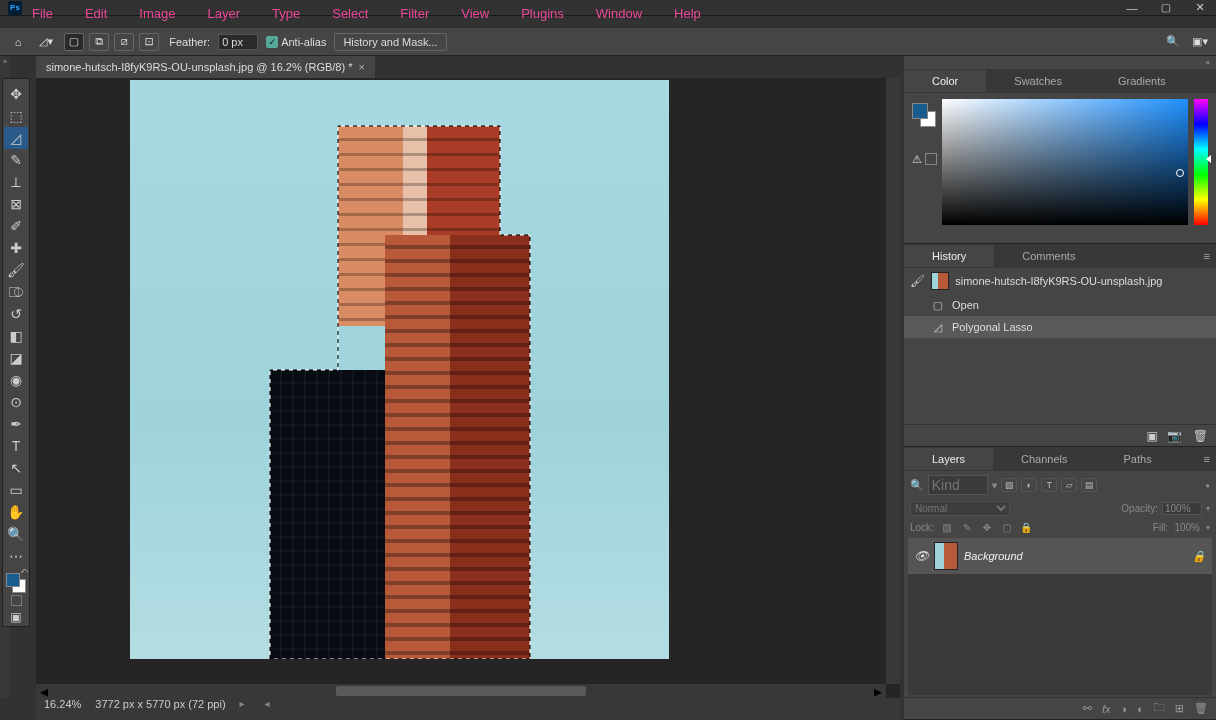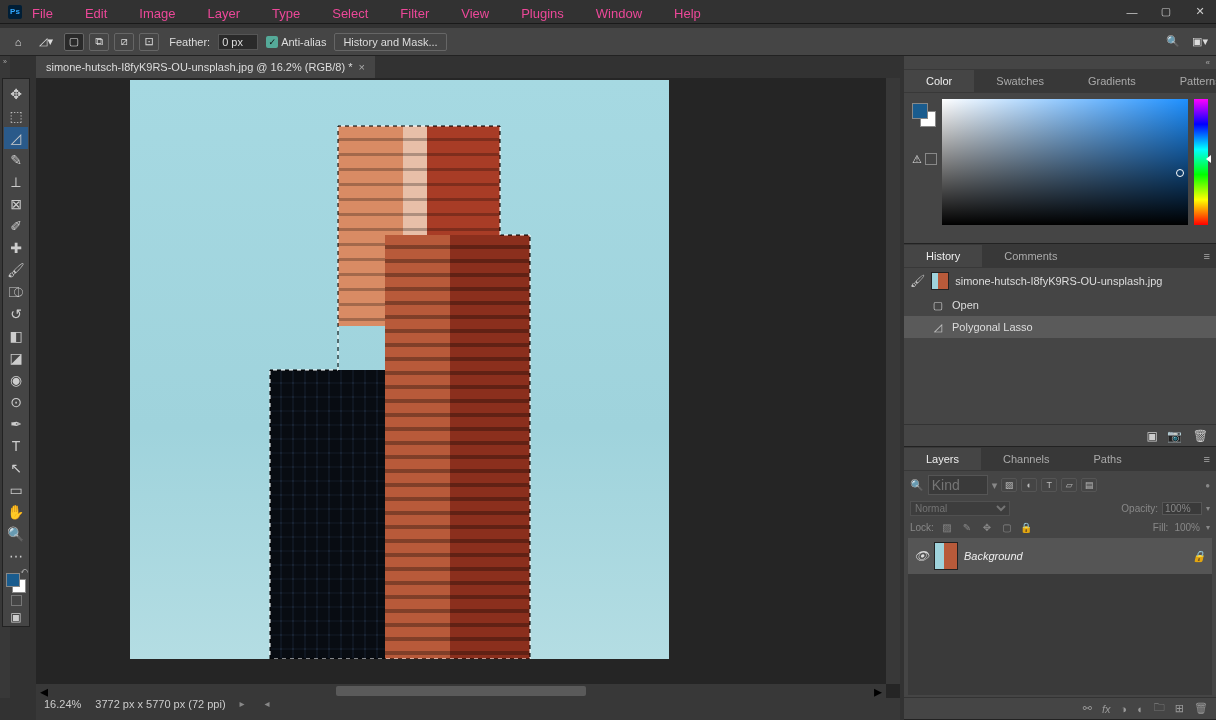--- a/index.html
+++ b/index.html
@@ -1,19 +1,19 @@
 <!DOCTYPE html>
 <html><head>
 <meta charset="utf-8">
 <style>
 * { margin: 0; padding: 0; box-sizing: border-box; font-family: "Segoe UI", Tahoma, sans-serif; user-select: none; }
 body { width: 1216px; height: 720px; background: #323232; overflow: hidden; position: relative; }
 
 
-.titlebar { height: 24px; background: #323232; display: flex; align-items: center; padding: 0 8px; border-bottom: 1px solid #1a1a1a; }
+.titlebar { height: 16px; background: #323232; display: flex; align-items: center; padding: 0 8px; border-bottom: 1px solid #1a1a1a; }
 .titlebar .logo { width: 14px; height: 14px; background: #001e36; border-radius: 2px; display: flex; align-items: center; justify-content: center; font-size: 8px; font-weight: bold; color: #31a8ff; margin-right: 8px; }
 .titlebar .win-controls { margin-left: auto; display: flex; gap: 18px; color: #ccc; font-size: 11px; }
 .titlebar .win-controls span { cursor: pointer; display: inline-flex; width: 16px; height: 16px; align-items: center; justify-content: center; }
 .menu-items { position: absolute; top: 3px; left: 24px; display: flex; gap: 16px; color: #ec4899; font-size: 13px; }
 .menu-items span { padding: 3px 8px; cursor: pointer; }
 
 
 .optbar { position: absolute; top: 28px; left: 0; right: 0; height: 28px; background: #454545; display: flex; align-items: center; padding: 0 8px; border-bottom: 1px solid #222; gap: 8px; color: #ddd; font-size: 11px; }
 .optbar .home-icon, .optbar .tool-ind { width: 20px; height: 18px; display: flex; align-items: center; justify-content: center; cursor: pointer; }
 .optbar .sel-group span { width: 20px; height: 18px; display: inline-flex; align-items: center; justify-content: center; border: 1px solid #666; border-radius: 2px; margin-right: 2px; cursor: pointer; }
@@ -57,21 +57,21 @@
 .b-orange-up { position: absolute; left: 208px; top: 46px; width: 162px; height: 200px; background: linear-gradient(to right, #d98b64 0 40%, #e8bfa8 40% 55%, #a83c26 55% 100%); }
 .b-orange-up::before { content: ""; position: absolute; inset: 0; background: repeating-linear-gradient(to bottom, transparent 0 12px, rgba(0,0,0,0.25) 12px 15px); }
 .b-white { position: absolute; left: 372px; top: 155px; width: 28px; height: 425px; background: repeating-linear-gradient(to bottom, #d6d6d6 0 10px, #aeb4b9 10px 14px); }
 
 .sel-path { position: absolute; inset: 0; pointer-events: none; }
 .sel-path polyline { fill: none; stroke: #000; stroke-width: 1; stroke-dasharray: 4 4; }
 .sel-path polyline.w { stroke: #fff; stroke-dashoffset: 4; }
 .right-panels { position: absolute; top: 56px; right: 0; width: 312px; bottom: 0; background: #454545; display: flex; flex-direction: column; }
 .panel-group { border-bottom: 1px solid #222; display: flex; flex-direction: column; }
 .tabs { height: 24px; background: #383838; display: flex; align-items: center; font-size: 11px; color: #aaa; }
-.tabs span { padding: 5px 22px; cursor: pointer; }
+.tabs span { padding: 5px 28px; cursor: pointer; }
 .tabs span.active { background: #454545; color: #eee; }
 .tabs .menu-dots { margin-left: auto; padding: 0 6px; cursor: pointer; }
 
 
 .color-body { height: 150px; position: relative; background: #454545; padding: 6px 8px 6px 8px; display: flex; gap: 6px; }
 .fgbg-well { width: 24px; position: relative; }
 .fgbg-well .fg { position: absolute; top: 4px; left: 0; width: 16px; height: 16px; background: #1a5c8e; border: 1px solid #888; }
 .fgbg-well .bg { position: absolute; top: 12px; left: 8px; width: 16px; height: 16px; background: #fff; border: 1px solid #888; }
 .warn-row { position: absolute; top: 60px; left: 8px; display: flex; gap: 3px; color: #ddd; font-size: 11px; }
 .warn-row .box { width: 12px; height: 12px; border: 1px solid #888; }

